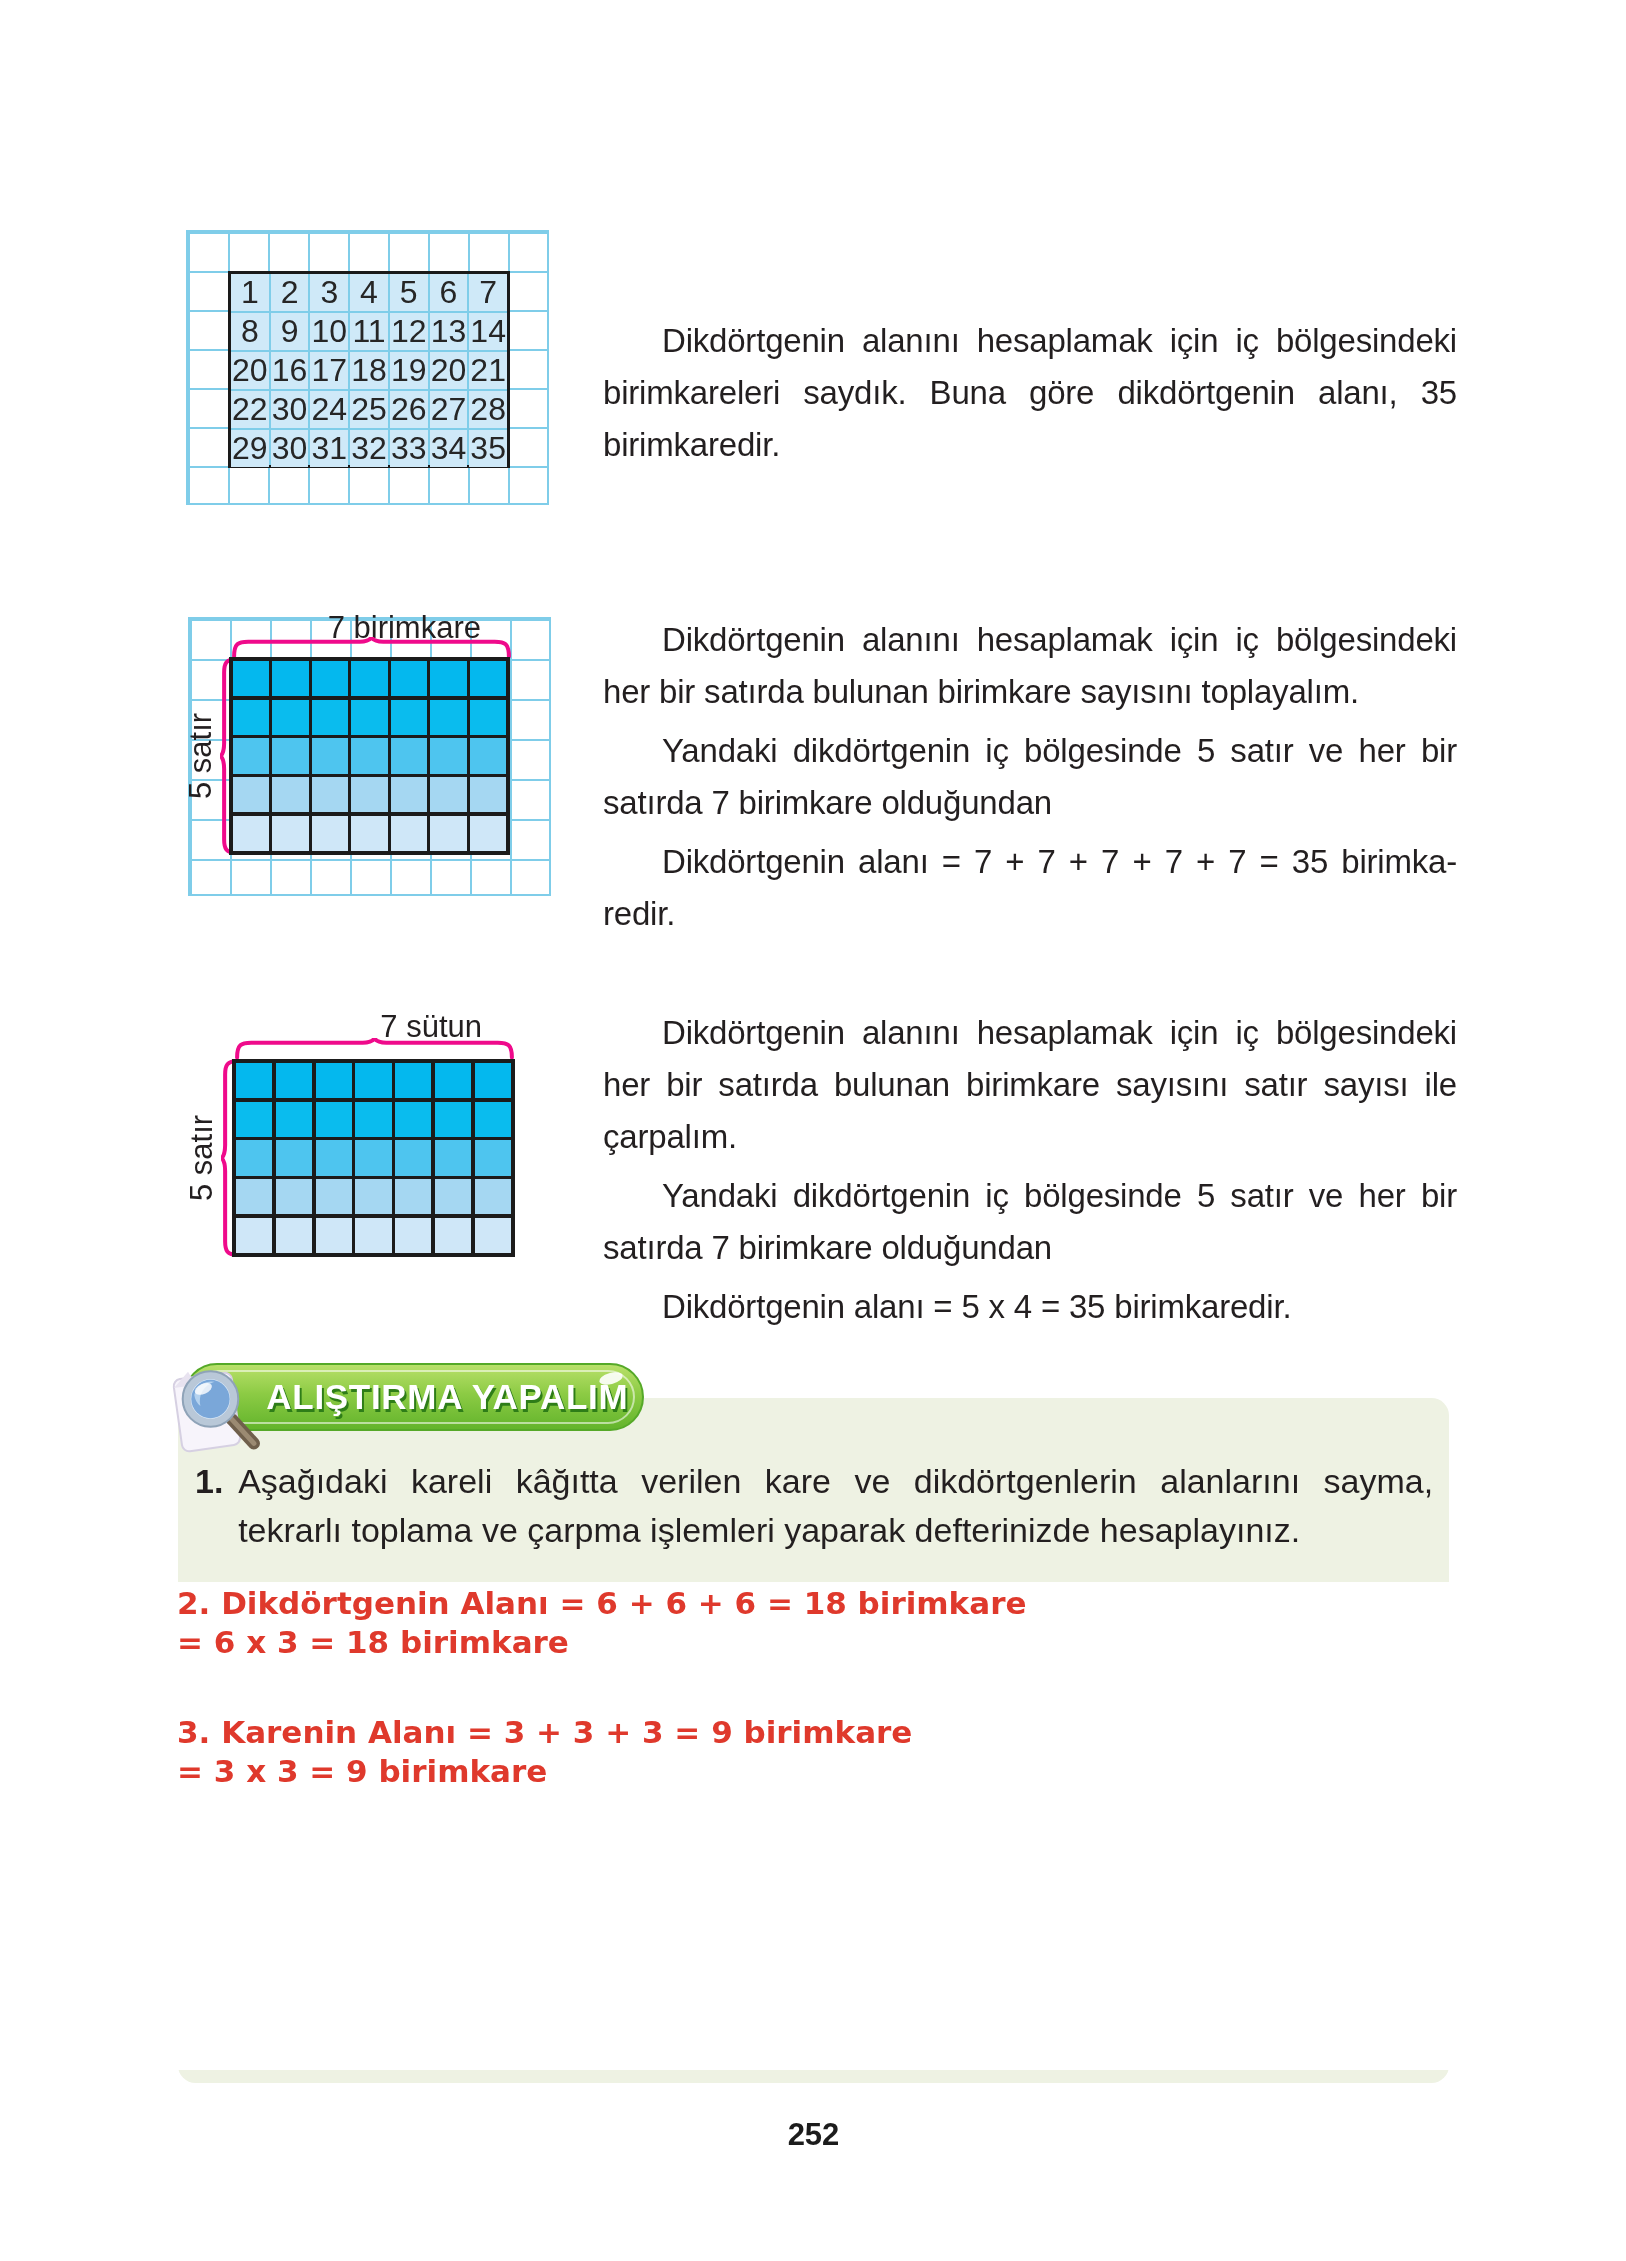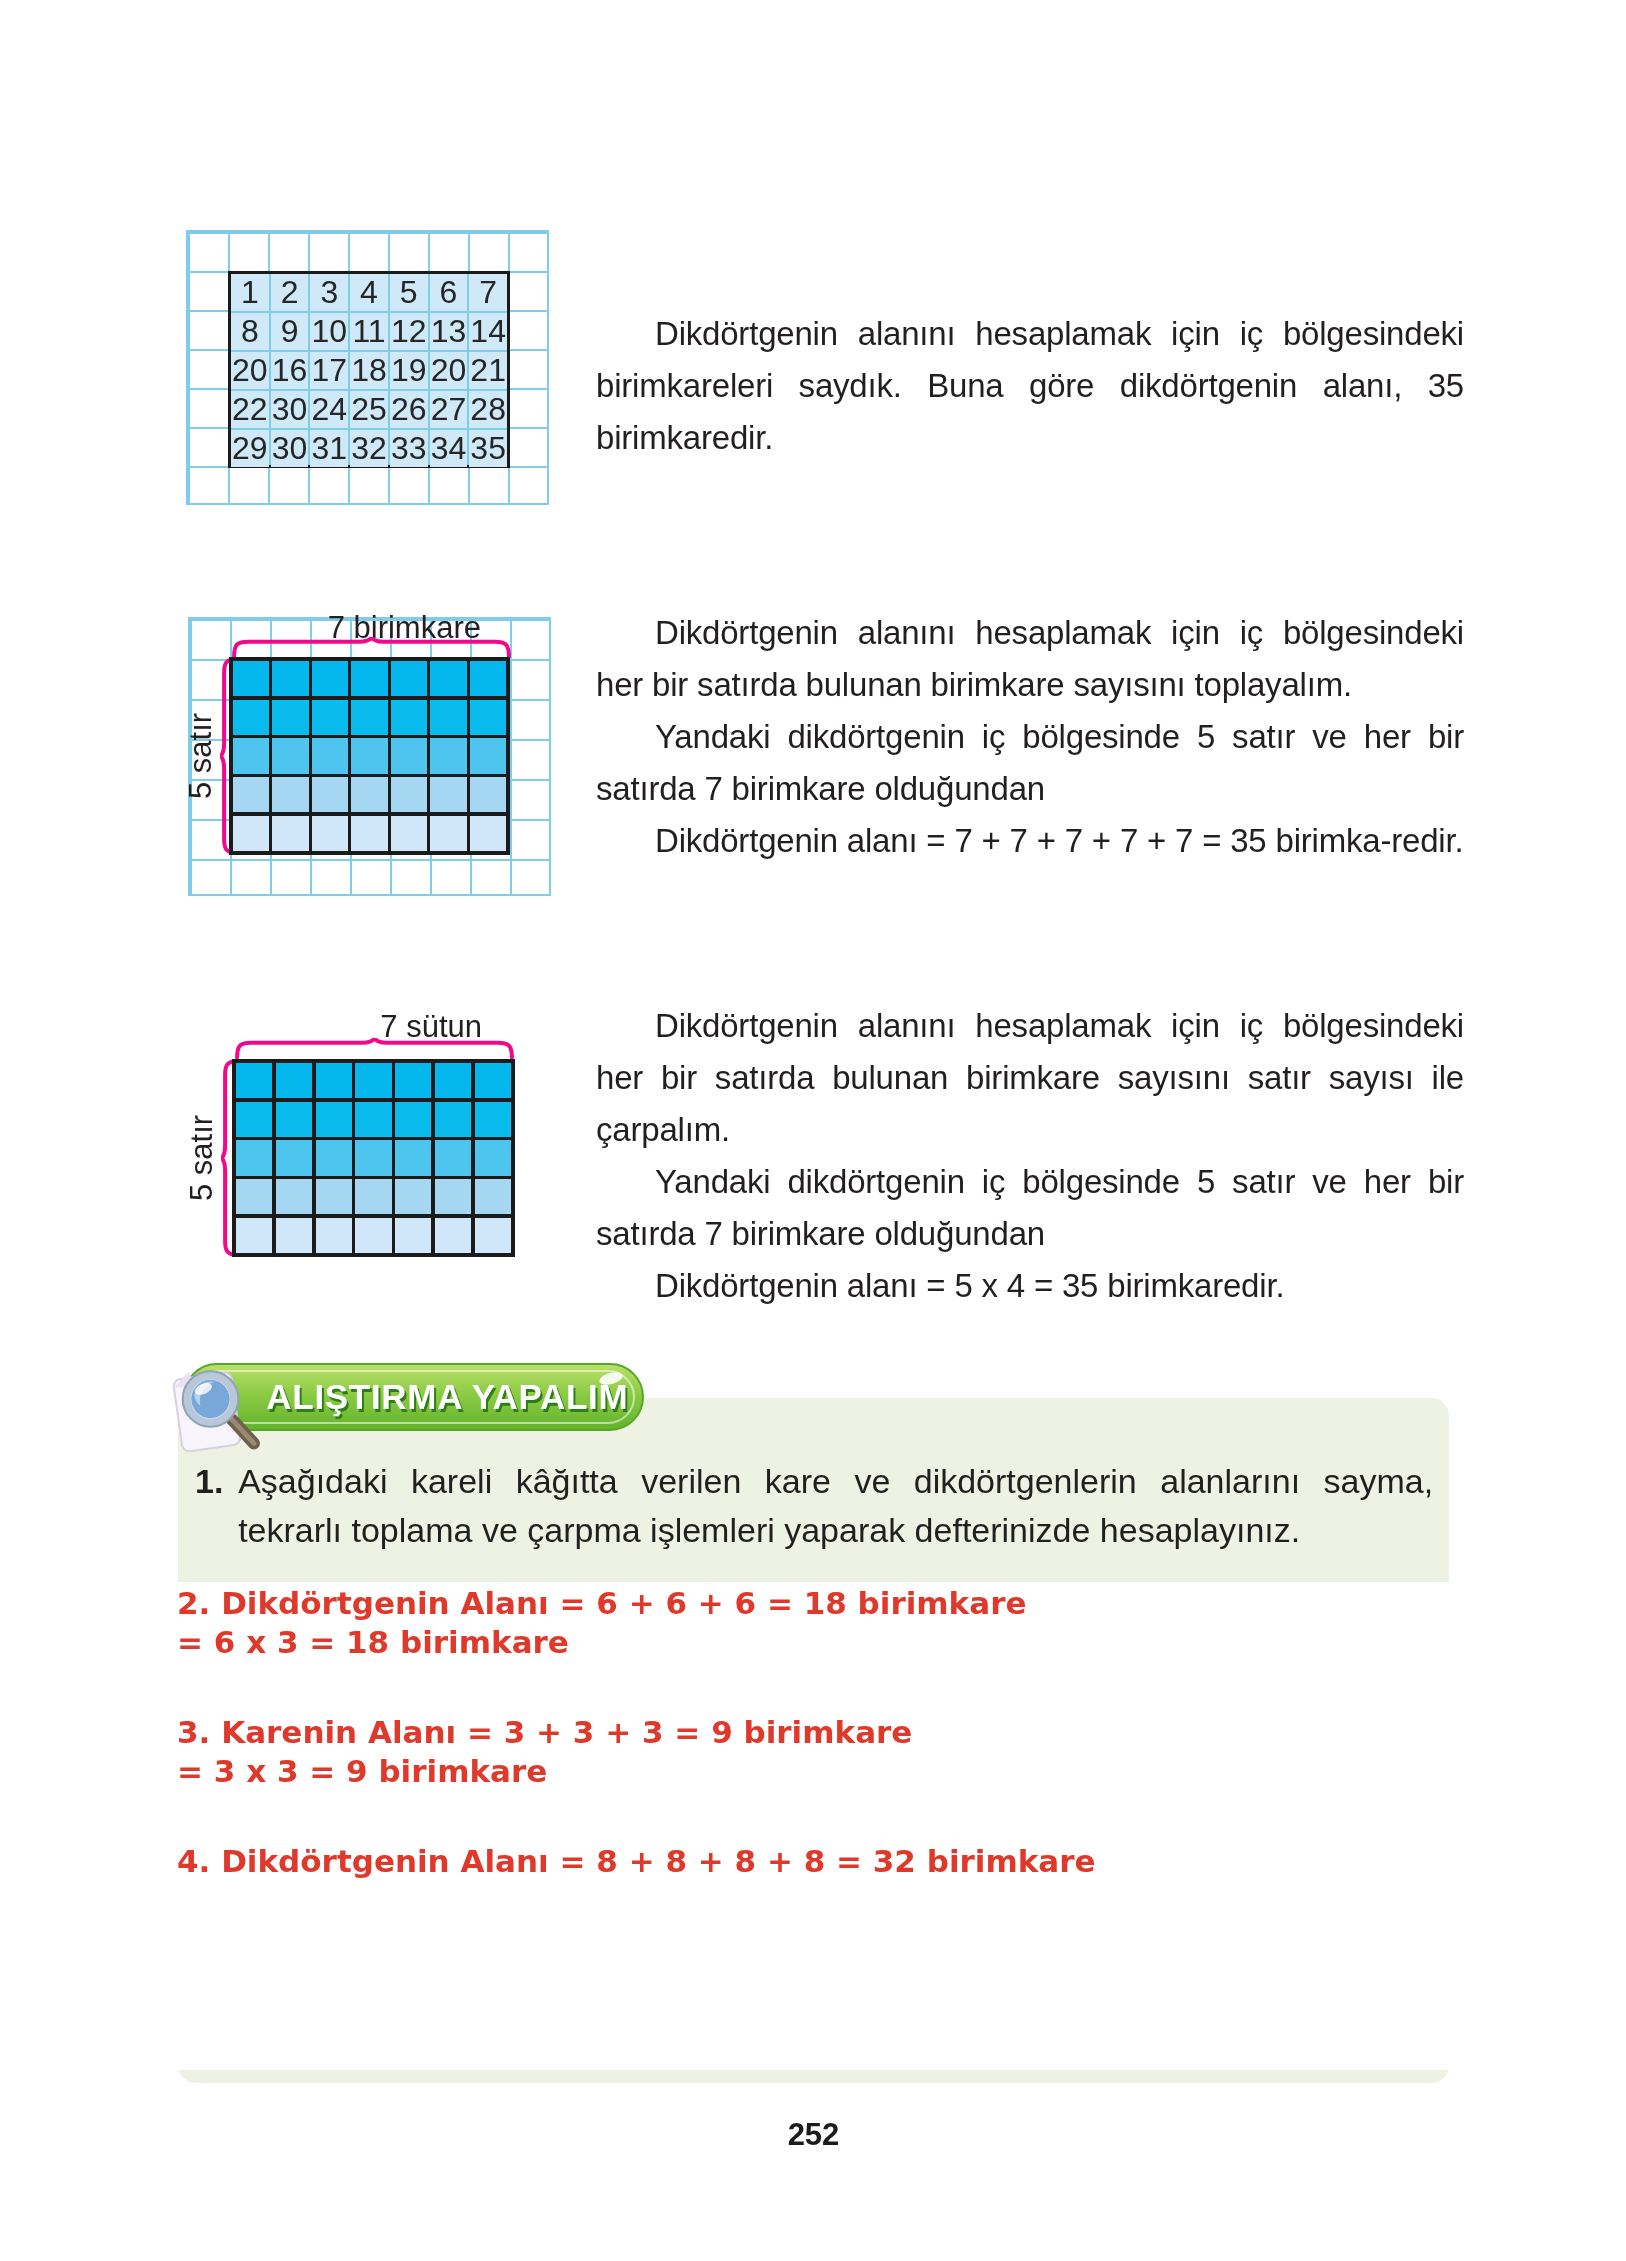--- a/index.html
+++ b/index.html
@@ -28,21 +28,21 @@
   .f3rect{left:232px;top:1059px;width:283px;height:198px;}
 
   .figlabel{position:absolute;font-size:31px;color:#231f20;text-align:right;}
   .vlabel{position:absolute;writing-mode:vertical-rl;transform:rotate(180deg);
     display:flex;align-items:center;justify-content:center;font-size:31px;color:#231f20;}
   .brace{position:absolute;}
 
   
   .textcol{position:absolute;left:596px;width:868px;font-size:33px;line-height:52px;
     text-align:justify;letter-spacing:-0.2px;}
-  .textcol p{margin:0;}
+  .textcol p{margin:7px;}
   .textcol p.indent{text-indent:59px;}
   .s1{top:308px;}
   .s2{top:607px;}
   .s3{top:1000px;}
 
   
   .panel{position:absolute;left:178px;top:1398px;width:1271px;height:685px;
     background:#eef2e3;border-radius:17.5px;}
   .overlay{position:absolute;left:178px;top:1582px;width:1271px;height:488px;background:#ffffff;}
 
@@ -259,19 +259,18 @@
   <div class="answers">
     <div class="answer">
       <div>2. Dikdörtgenin Alanı = 6 + 6 + 6 = 18 birimkare</div>
       <div>= 6 x 3 = 18 birimkare</div>
     </div>
     <div class="answer">
       <div>3. Karenin Alanı = 3 + 3 + 3 = 9 birimkare</div>
       <div>= 3 x 3 = 9 birimkare</div>
     </div>
     <div class="answer">
-      <div>4. Dikdörtgenin Alanı = 8 + 8 + 8 + 8 = 32 birimkare</div>
     </div>
   </div>
 
   <div class="pagenum">252</div>
 </div>
 
 
 </body></html>

